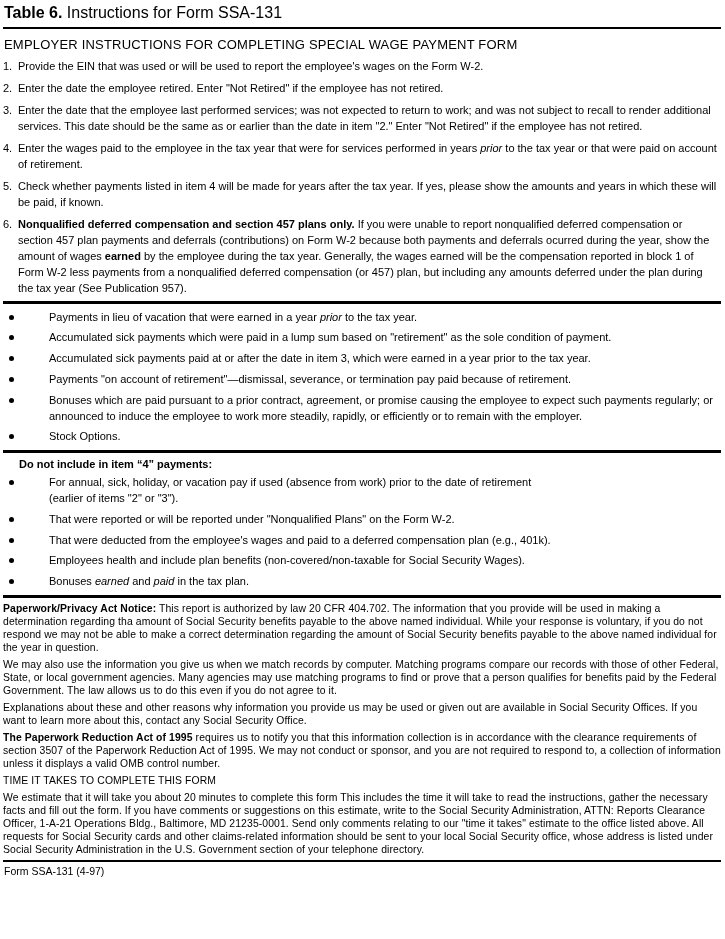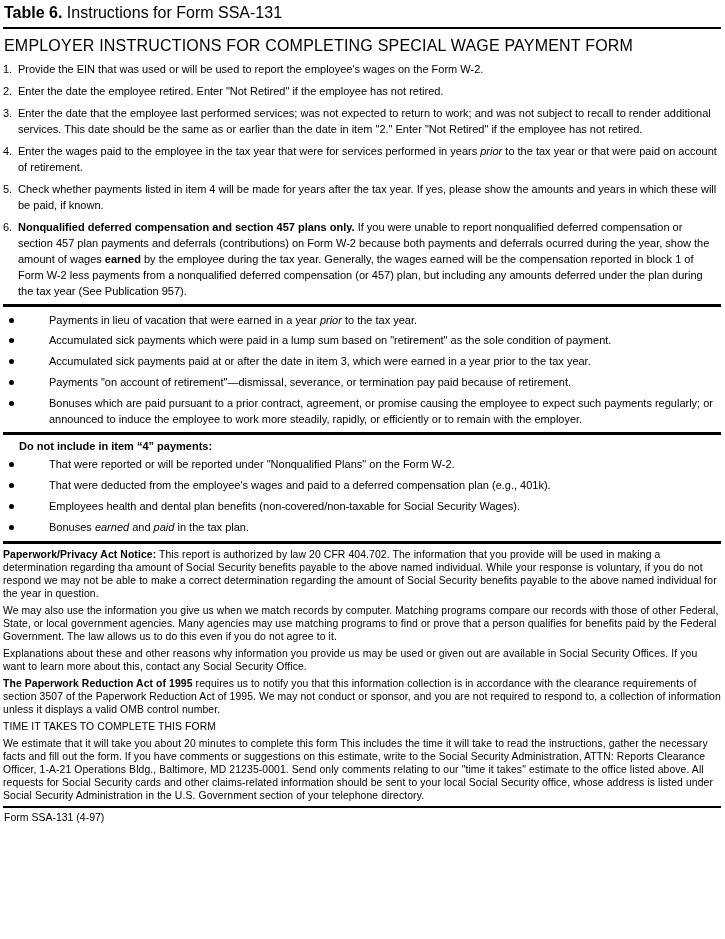--- a/index.html
+++ b/index.html
@@ -12,21 +12,21 @@
     color: #000000;
     font-family: "Liberation Sans", sans-serif;
     -webkit-font-smoothing: antialiased;
   }
   .caption-row {
     font-size: 16px;
     padding: 1px 0 5px 1px;
     border-bottom: 2px solid #000;
   }
   .main-heading {
-    font-size: 16px;
+    font-size: 13px;
     font-weight: normal;
     margin: 8px 0 0 1px;
     letter-spacing: 0.2px;
   }
   .numbered {
     display: flex;
     margin-top: 6px;
     font-size: 11px;
     line-height: 16px;
   }
@@ -120,36 +120,44 @@
     <span class="btext"><span>Accumulated sick payments paid at or after the date in item 3, which were earned in a year prior to the tax year.</span></span>
   </div>
   <div class="bullet">
     <span class="dot"></span>
     <span class="btext"><span>Payments "on account of retirement"—dismissal, severance, or termination pay paid because of retirement.</span></span>
   </div>
   <div class="bullet">
     <span class="dot"></span>
     <span class="btext"><span>Bonuses which are paid pursuant to a prior contract, agreement, or promise causing the employee to expect such payments regularly; or announced to induce the employee to work more steadily, rapidly, or efficiently or to remain with the employer.</span></span>
   </div>
+  <div class="bullet">
+    <span class="dot"></span>
+    <span class="btext"><span>Stock Options.</span></span>
+  </div>
 
   <div class="rule"></div>
 
   <div class="sec-heading">Do not include in item “4” payments:</div>
 
+  <div class="bullet">
+    <span class="dot"></span>
+    <span class="btext"><span>For annual, sick, holiday, or vacation pay if used (absence from work) prior to the date of retirement</span><br><span>(earlier of items "2" or "3").</span></span>
+  </div>
   <div class="bullet">
     <span class="dot"></span>
     <span class="btext"><span>That were reported or will be reported under "Nonqualified Plans" on the Form W-2.</span></span>
   </div>
   <div class="bullet">
     <span class="dot"></span>
     <span class="btext"><span>That were deducted from the employee's wages and paid to a deferred compensation plan (e.g., 401k).</span></span>
   </div>
   <div class="bullet">
     <span class="dot"></span>
-    <span class="btext"><span>Employees health and dental plan benefits (non-covered/non-taxable for Social Security Wages).</span></span>
+    <span class="btext"><span>Employees health and include plan benefits (non-covered/non-taxable for Social Security Wages).</span></span>
   </div>
   <div class="bullet">
     <span class="dot"></span>
     <span class="btext"><span>Bonuses </span><i>earned</i><span> and </span><i>paid</i><span> in the tax plan.</span></span>
   </div>
 
   <div class="rule"></div>
 
   <div class="notice"><b>Paperwork/Privacy Act Notice:</b><span> This report is authorized by law 20 CFR 404.702. The information that you provide will be used in making a determination regarding tha amount of Social Security benefits payable to the above named individual. While your response is voluntary, if you do not respond we may not be able to make a correct determination regarding the amount of Social Security benefits payable to the above named individual for the year in question.</span></div>
   <div class="notice"><span>We may also use the information you give us when we match records by computer. Matching programs compare our records with those of other Federal, State, or local government agencies. Many agencies may use matching programs to find or prove that a person qualifies for benefits paid by the Federal Government. The law allows us to do this even if you do not agree to it.</span></div>

